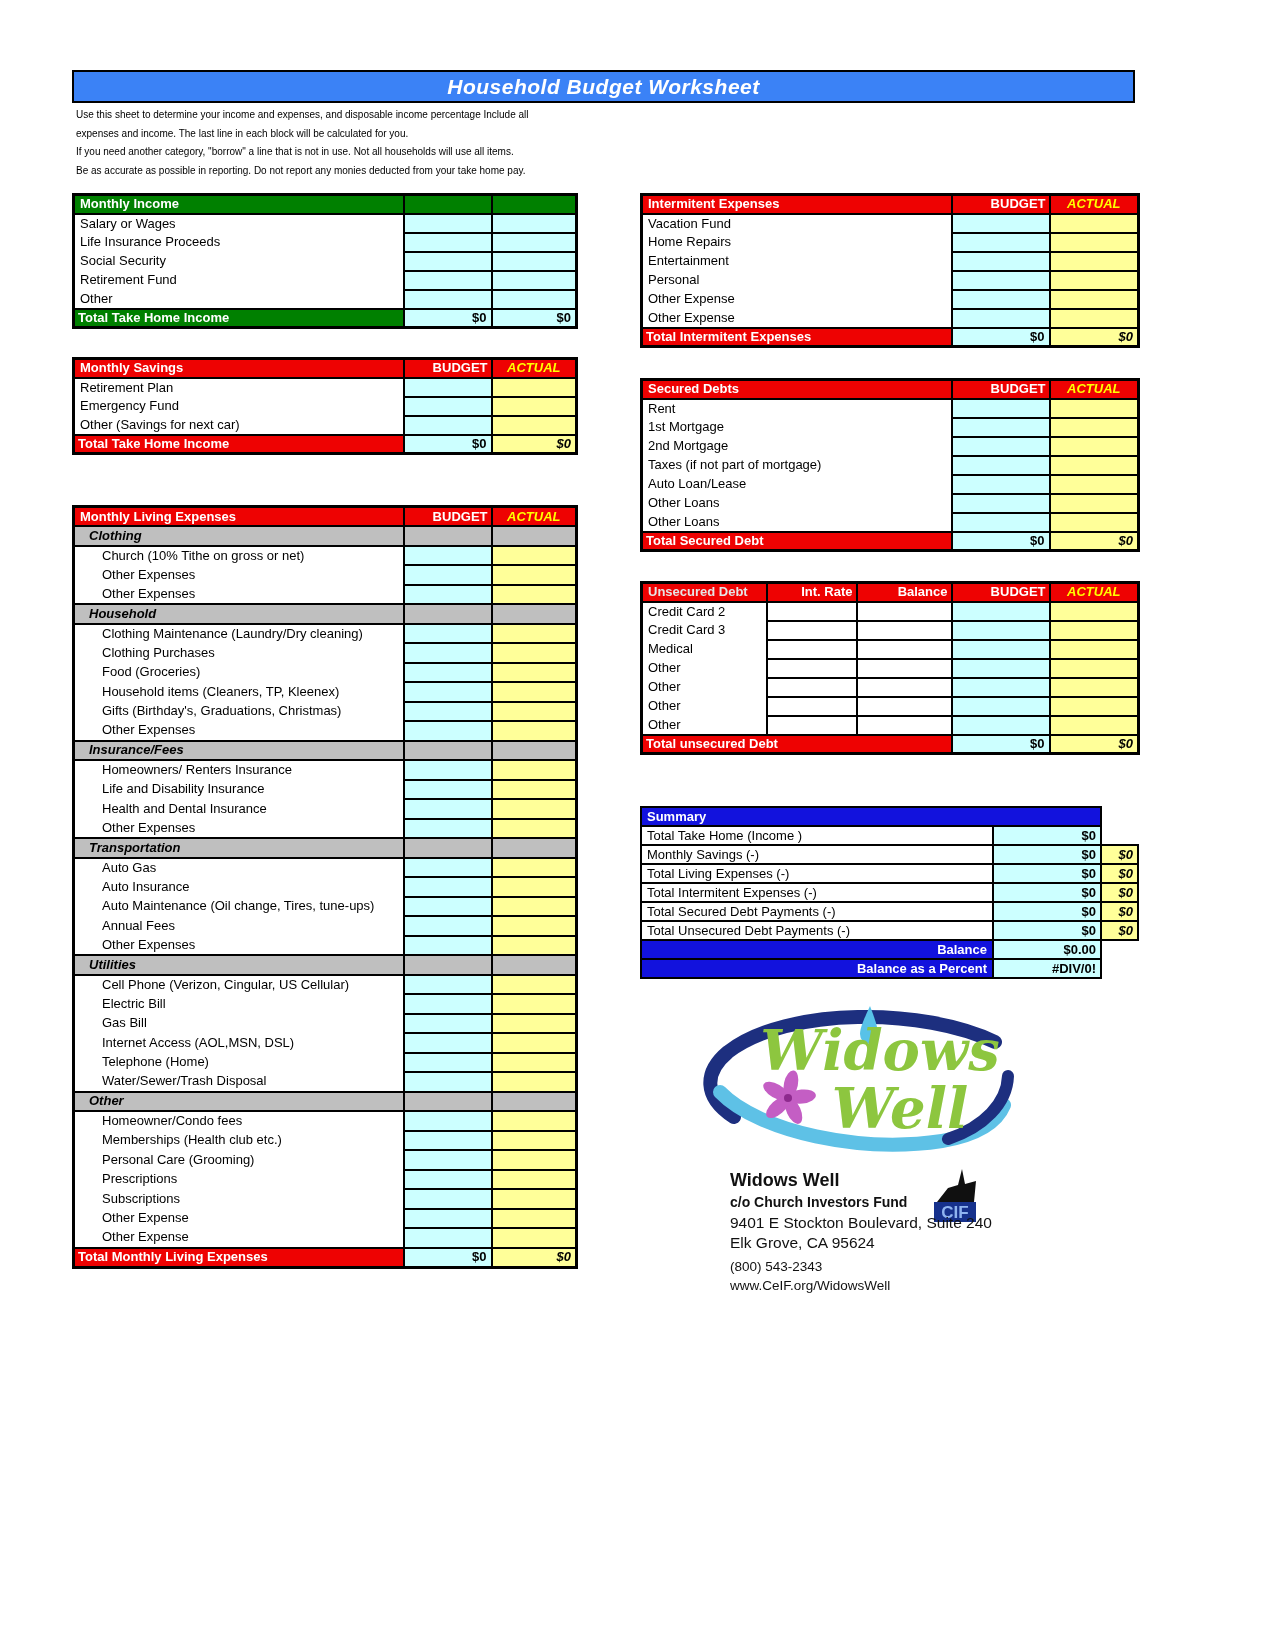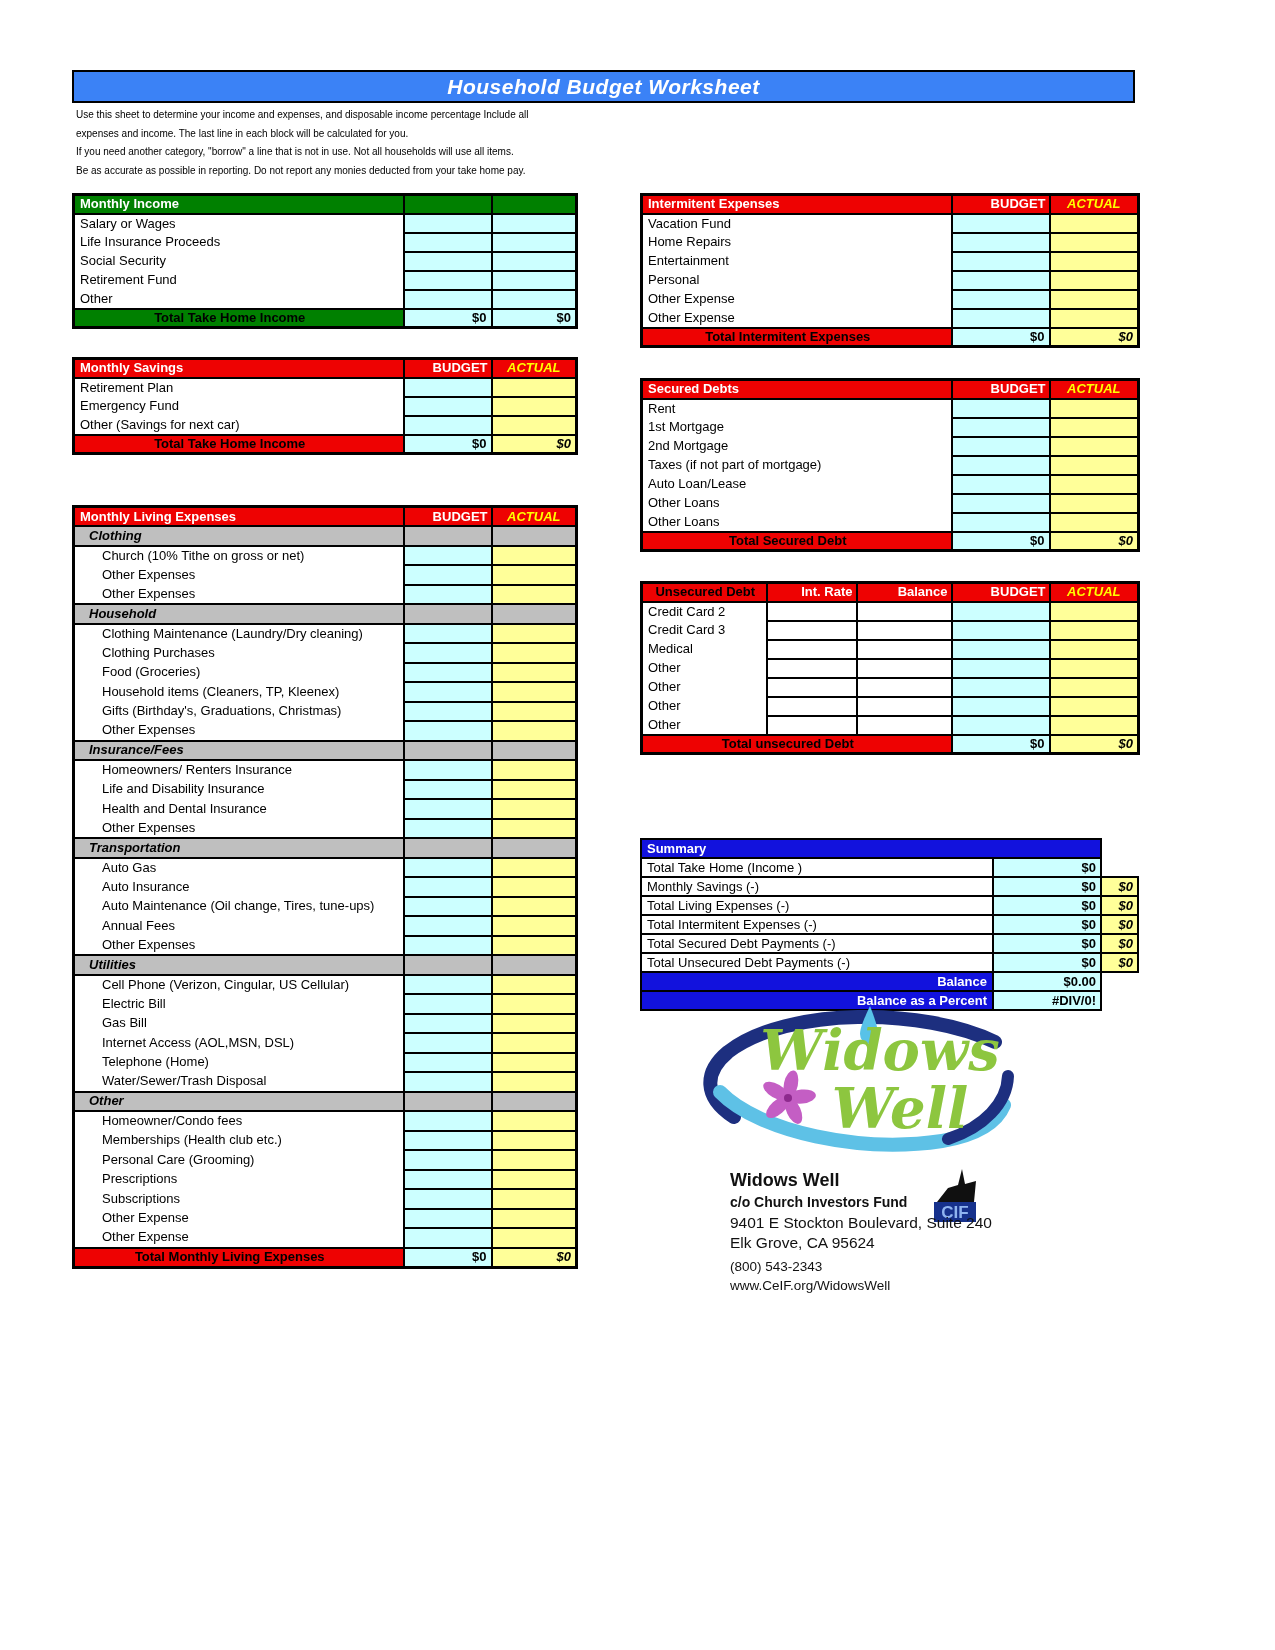--- a/index.html
+++ b/index.html
@@ -22,38 +22,38 @@
   .tbl td{height:19px;box-sizing:border-box;font-size:13px;line-height:1.05;
           padding:0 3px;white-space:nowrap;overflow:hidden;color:#000;}
   .left{left:72px;}
   .right{left:640px;}
   #t-living td{height:19.5px;}
 
   .head td{font-weight:bold;color:#fff;border:2px solid #000;}
   .head.green td{background:#008000;}
   .head.red td{background:#ee0202;}
   td.hl{padding-left:5px;text-align:left;}
-  td.gold{color:#000000;text-align:center;}
+  td.gold{color:#e5e5e5;}
   td.hb{text-align:right;}
   td.ha{text-align:center;font-style:italic;color:#ffff00;}
 
   td.lbl{border:none;border-right:2px solid #000;padding-left:5px;background:#fff;}
   td.ind{padding-left:27px;}
 
   .sect td{background:#bfbfbf;border:2px solid #000;font-weight:bold;font-style:italic;}
   .sect td.sl{padding-left:14px;}
 
   td.vblue{background:#ccffff;border:2px solid #000;}
   td.vyellow{background:#ffff99;border:2px solid #000;}
   td.vwhite{background:#fff;border:2px solid #000;}
 
   .total td{border:2px solid #000;}
   .total.green td.tl{background:#008000;}
   .total.red td.tl{background:#ee0202;}
-  td.tl{color:#000000;font-weight:bold;text-align:center;padding-right:21px;}
+  td.tl{color:#ffffff;font-weight:bold;text-align:left;padding-right:21px;}
   td.tv{font-weight:bold;text-align:right;padding-right:4px;}
   .green-val{color:#008000;}
   .red-val{color:#cc0000;}
   .navy-val{color:#000099;}
   .it{font-style:italic;}
   .ctr{text-align:center;padding-right:0;}
 
   
   .sum{border:none;}
   td.sum-title{background:#1212dd;color:#fff;font-weight:bold;border:2px solid #000;padding-left:5px;}
@@ -539,21 +539,21 @@
           <td class="vblue"></td>
           <td class="vyellow"></td>
         </tr>
         <tr class="total red">
           <td class="tl" colspan="3">Total unsecured Debt</td>
           <td class="vblue tv red-val">$0</td>
           <td class="vyellow it tv red-val">$0</td>
         </tr>
       </tbody>
     </table>
-  <table id="t-summary" class="tbl right sum" style="top:838px;">
+  <table id="t-summary" class="tbl right sum" style="top:806px;">
       <colgroup>
         <col style="width:352px">
         <col style="width:108px">
         <col style="width:37px">
       </colgroup>
       <tbody>
         <tr>
           <td colspan="2" class="sum-title">Summary</td>
           <td class="blank"></td>
         </tr>

